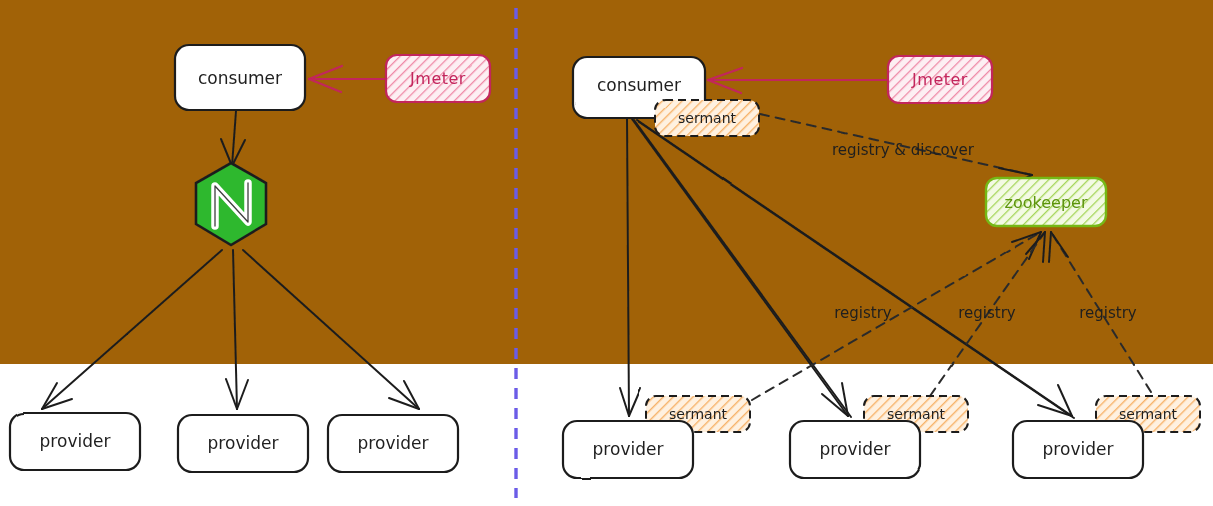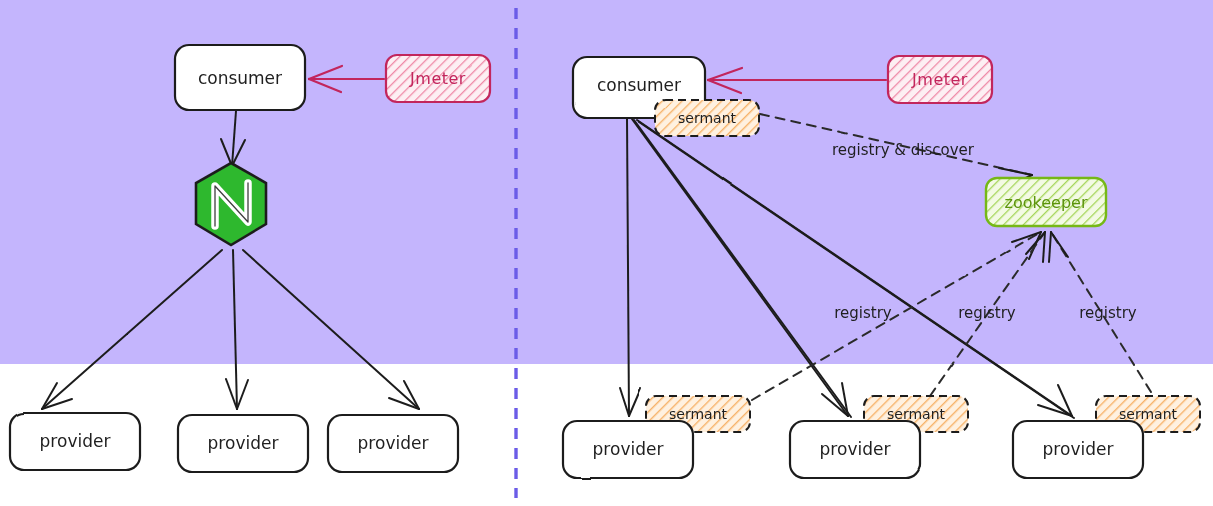--- a/index.html
+++ b/index.html
@@ -1,17 +1,17 @@
 <!DOCTYPE html>
 <html><head>
 <meta charset="utf-8">
 <style>
   html,body{margin:0;padding:0;background:#ffffff;}
   body{width:1213px;height:506px;overflow:hidden;font-family:"DejaVu Sans",sans-serif;}
-  #stage{position:relative;width:1213px;height:364px;background:#c4b5fd;}
+  #stage{position:relative;width:1213px;height:364px;background:#a16207;}
   svg#canvas{position:absolute;left:0;top:0;width:1213px;height:506px;}
 </style>
 </head>
 <body>
 
 <div id="stage">
   <svg id="canvas" viewBox="0 0 1213 506" xmlns="http://www.w3.org/2000/svg">
     <defs>
       <pattern id="hatchPink" width="7" height="7" patternTransform="rotate(45)" patternUnits="userSpaceOnUse">
         <rect width="7" height="7" fill="#fdeff3"></rect>

